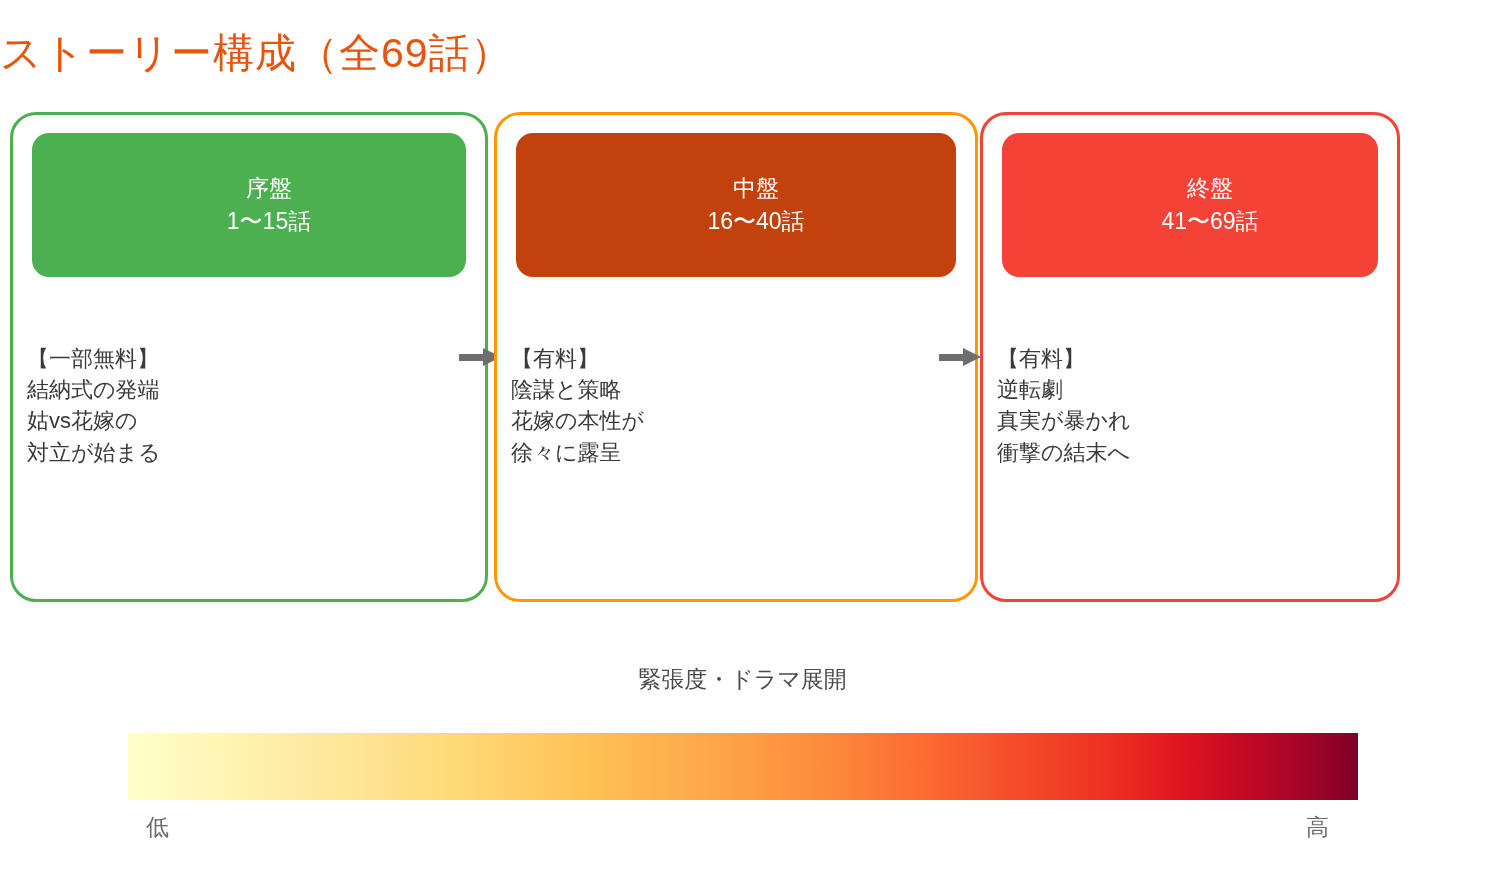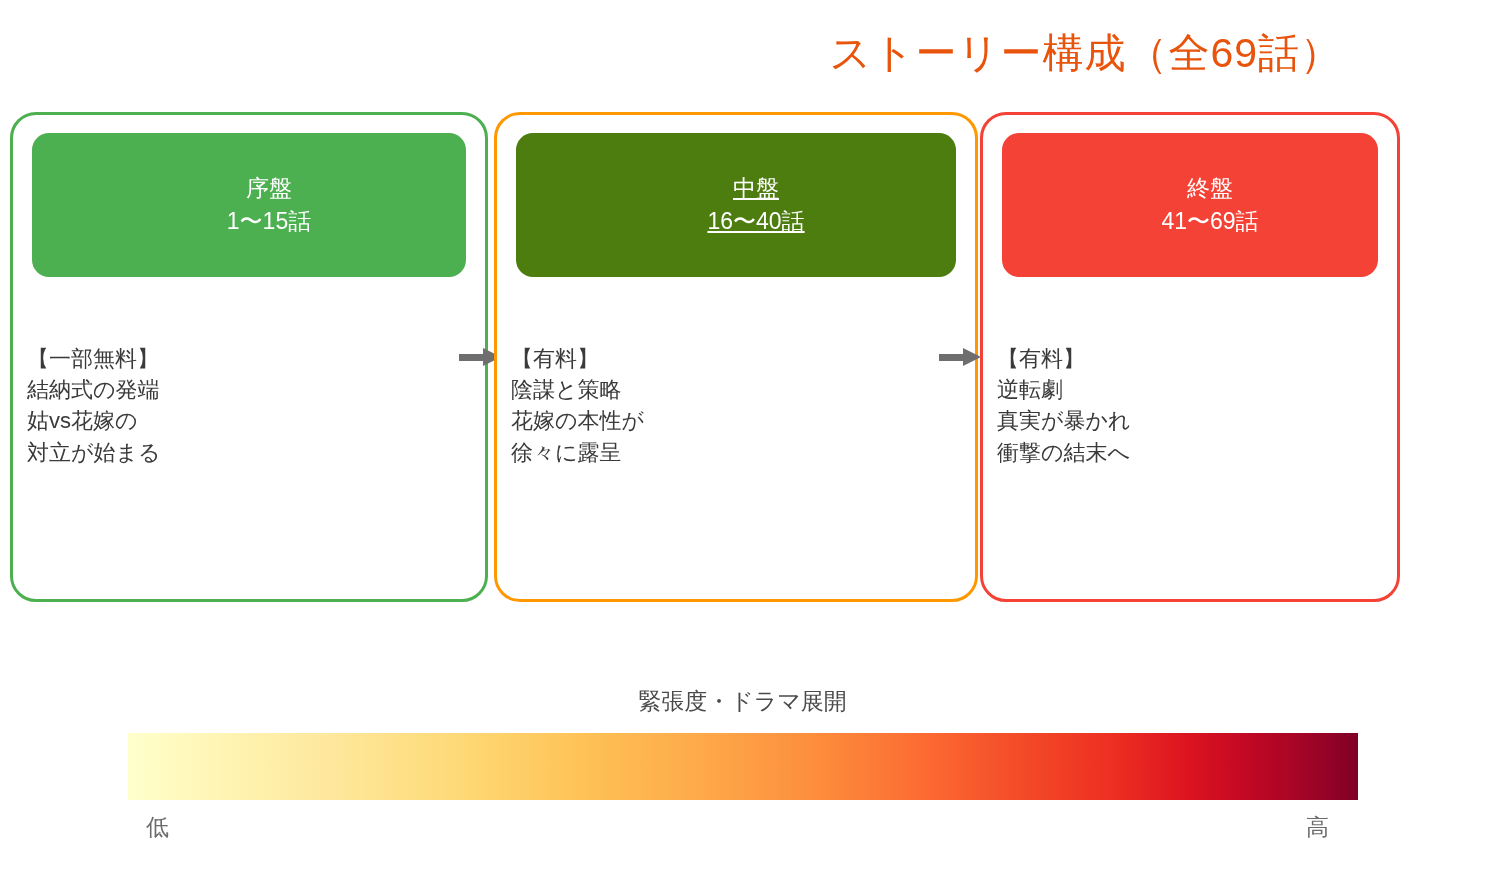--- a/index.html
+++ b/index.html
@@ -15,21 +15,21 @@
     font-family: "Liberation Sans", "DejaVu Sans", sans-serif;
     -webkit-font-smoothing: antialiased;
   }
 
   
   #chart-title {
     position: absolute;
     left: 0;
     top: 26px;
     width: 1342px;
-    text-align: right;
+    text-align: left;
     font-size: 41px;
     font-weight: 400;
     letter-spacing: 1px;
     color: #E8540C;
     white-space: pre;
   }
 
   
   .phase-card {
     position: absolute;
@@ -54,21 +54,21 @@
     align-items: center;
     justify-content: center;
     text-align: center;
     color: #ffffff;
     font-size: 23px;
     line-height: 1.42;
     white-space: pre-line;
     padding-left: 40px;
   }
   .phase-card.green  .phase-header { background: #4CAF50; }
-  .phase-card.orange .phase-header { background: #4d7c0f; text-decoration: underline; }
+  .phase-card.orange .phase-header { background: #c2410c; }
   .phase-card.red    .phase-header { background: #F44336; }
 
   .phase-body {
     position: absolute;
     left: 14px;
     right: 14px;
     top: 228px;
     text-align: left;
     color: #3A3A3A;
     font-size: 22px;
@@ -108,21 +108,20 @@
   
   #legend-caption {
     position: absolute;
     left: 0;
     top: 664px;
     width: 1485px;
     text-align: center;
     font-size: 23px;
     color: #4A4A4A;
     white-space: pre;
-    margin-top: 22px;
   }
 
   
   #gradient-bar {
     position: absolute;
     left: 128px;
     top: 733px;
     width: 1230px;
     height: 67px;
     background: linear-gradient(to right,

